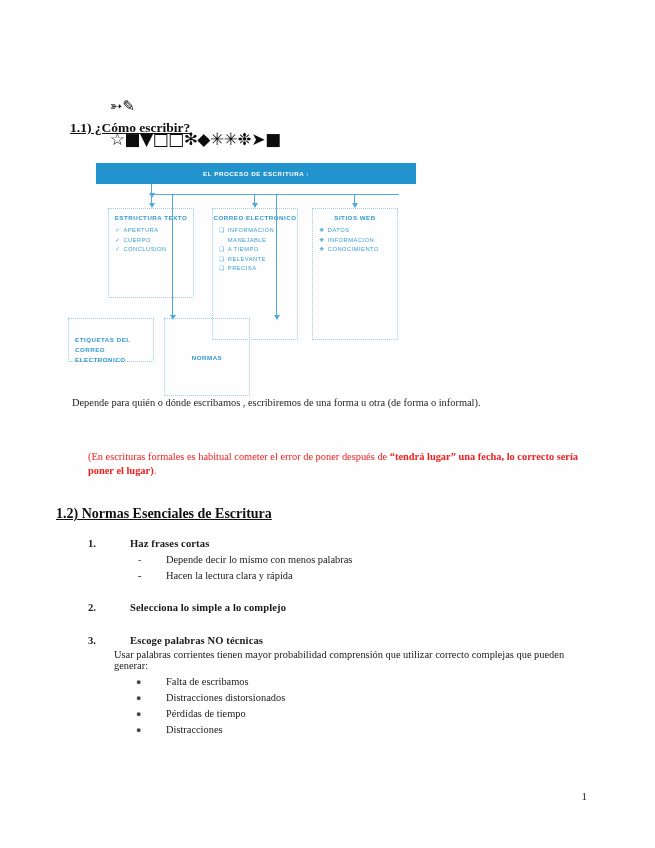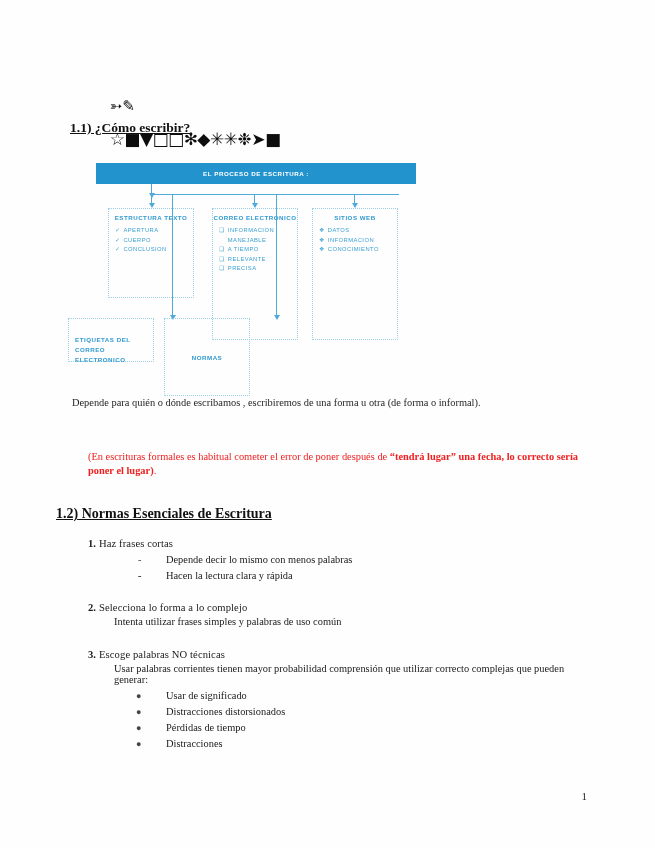--- a/index.html
+++ b/index.html
@@ -176,24 +176,24 @@
   .oitem { position: relative; margin-bottom: 12px; }
   .onum {
     position: absolute;
     left: 0; top: 0;
     width: 16px;
     font-family: "Liberation Serif", serif;
     font-size: 10.6px;
     font-weight: bold;
   }
   .otitle {
-    margin-left: 11px;
+    margin-left: 42px;
     font-family: "Liberation Serif", serif;
     font-size: 10.6px;
-    font-weight: normal;
+    font-weight: bold;
     letter-spacing: 0.1px;
   }
   .olead {
     margin-left: 26px;
     font-family: "Liberation Serif", serif;
     font-size: 10.4px;
     margin-top: 3px;
   }
   .sublist {
     list-style: none;
@@ -331,30 +331,29 @@
       <div class="otitle">Haz frases cortas</div>
       <ul class="sublist">
         <li><span class="sb">-</span><span>Depende decir lo mismo con menos palabras</span></li>
         <li><span class="sb">-</span></li>
         <li><span class="sb">-</span><span>Hacen la lectura clara y rápida</span></li>
       </ul>
     </div>
 
     <div class="oitem" style="margin-top:18px;">
       <div class="onum">2.</div>
-      <div class="otitle">Selecciona lo forma a lo complejo</div>
-      <div class="olead">Intenta utilizar frases simples y palabras de uso común</div>
+      <div class="otitle">Selecciona lo simple a lo complejo</div>
     </div>
 
     <div class="oitem" style="margin-top:22px;">
       <div class="onum">3.</div>
       <div class="otitle">Escoge palabras NO técnicas</div>
       <div class="olead">Usar palabras corrientes tienen mayor  probabilidad comprensión  que utilizar correcto complejas que pueden generar:</div>
       <ul class="sublist dots">
-        <li><span class="sb">●</span><span>Usar de significado</span></li>
+        <li><span class="sb">●</span><span>Falta de escribamos</span></li>
         <li><span class="sb">●</span><span>Distracciones distorsionados</span></li>
         <li><span class="sb">●</span><span>Pérdidas de tiempo</span></li>
         <li><span class="sb">●</span><span>Distracciones</span></li>
       </ul>
     </div>
 
   </div>
 
   <div class="pagenum">1</div>
 

